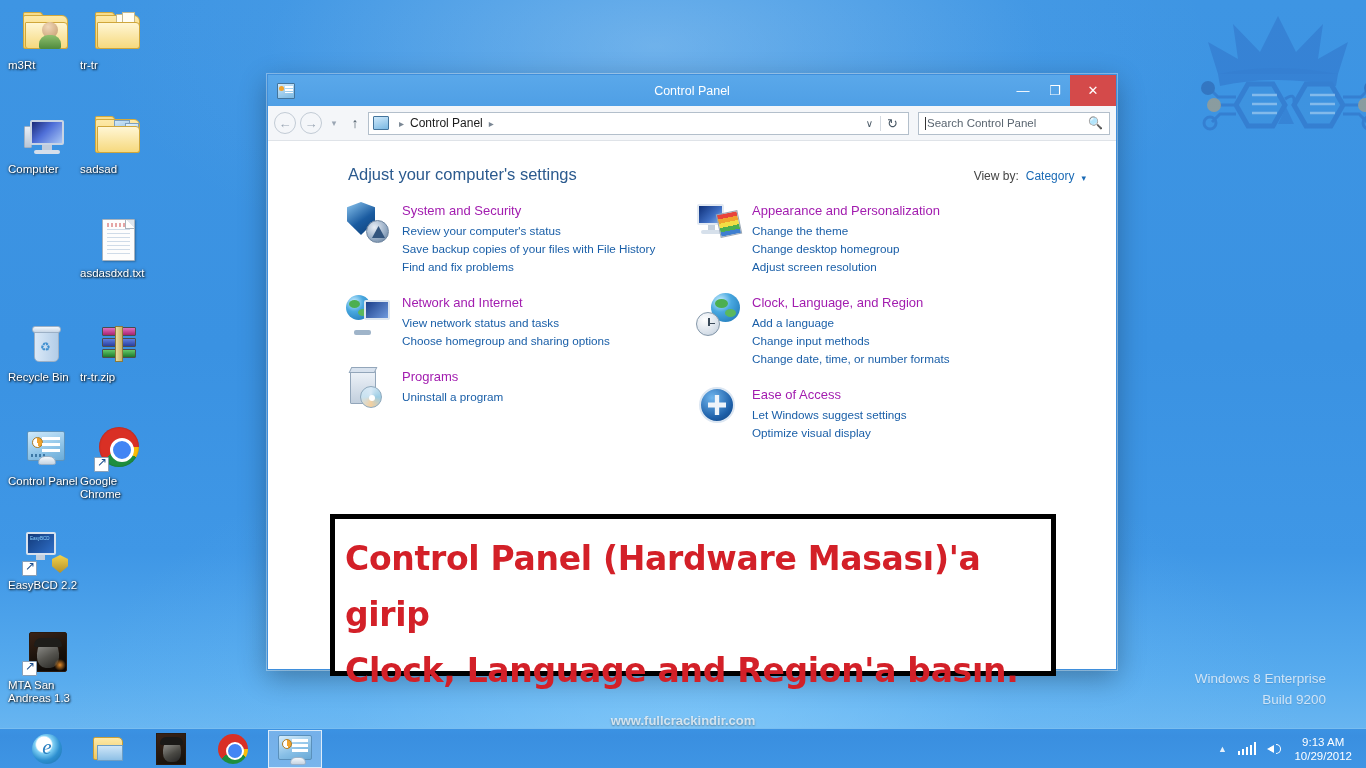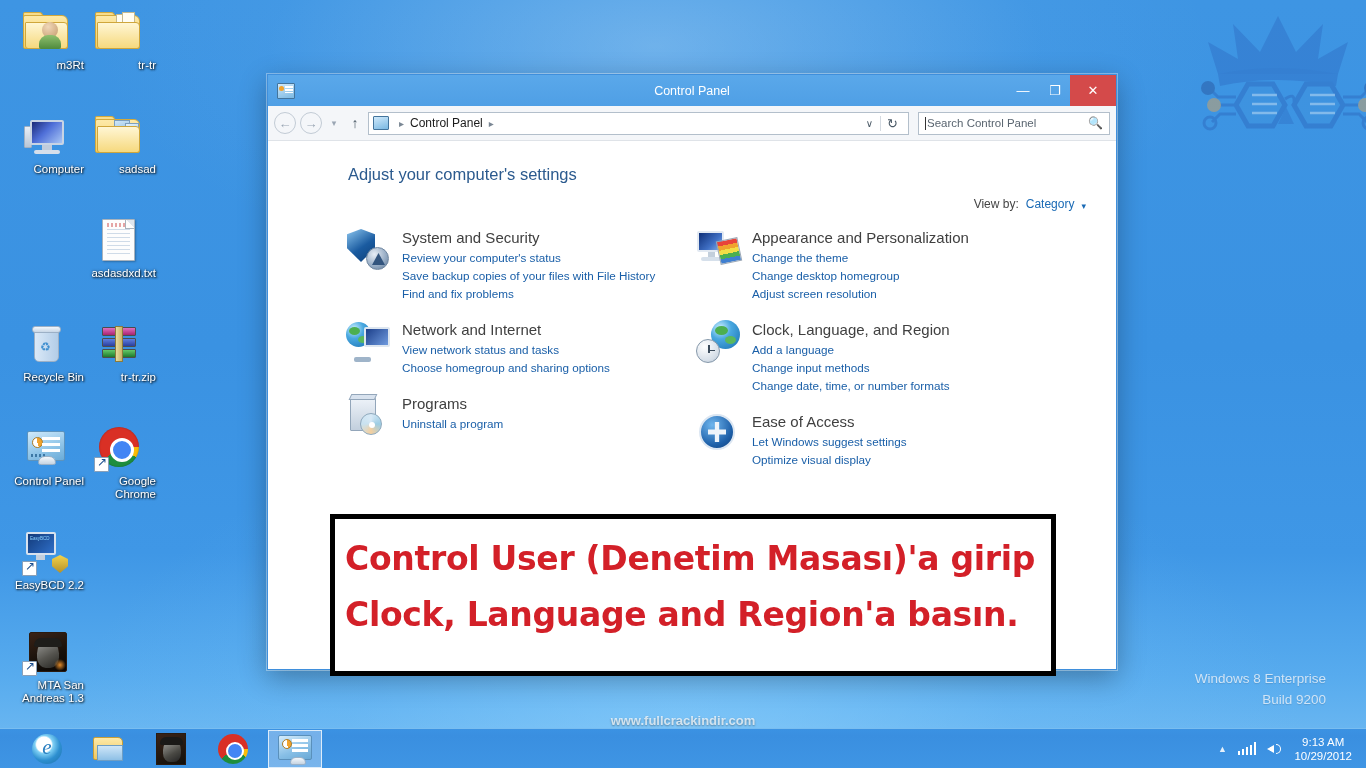--- a/index.html
+++ b/index.html
@@ -28,21 +28,21 @@
     position: absolute;
     left: 1178px; top: 4px;
     width: 200px; height: 150px;
     opacity: .55;
   }
 
   
   .dicon {
     position: absolute;
     width: 76px;
-    text-align: right;
+    text-align: left;
     cursor: default;
   }
   .dicon .glyph {
     width: 48px; height: 48px;
     margin: 0 auto 3px;
     position: relative;
   }
   .dicon .label {
     font-size: 11.5px;
     color: #ffffff;
@@ -252,33 +252,33 @@
   #searchbox .ph { font-size:11.5px; color:#5a6570; }
   #searchbox .mag { margin-left:auto; color:#5a6570; font-size:12px; }
 
   #content { position:relative; height:calc(100% - 67px); background:#ffffff; overflow:hidden; }
 
   #page-head {
     display:flex; align-items:flex-start; justify-content:space-between;
     padding:24px 30px 0 80px;
   }
   #page-title { font-size:16.5px; color:#2b5a8e; }
-  #viewby { display:flex; align-items:flex-end; gap:7px; font-size:12px; padding-top:4px;margin-top:28px; }
+  #viewby { display:flex; align-items:flex-end; gap:7px; font-size:12px; padding-top:4px; }
   #viewby .lbl { color:#444; }
   #viewby .val { color:#1a6ab5; }
   #viewby .car { color:#1a6ab5; font-size:9px; }
 
   #cats {
     display:flex; padding:16px 0 0 78px; gap:0;
   }
   .col { width:350px; }
   .cat { display:flex; gap:12px; margin-bottom:16px; }
   .cat .ic { width:44px; height:44px; position:relative; flex:0 0 44px; }
   .cat .txt { padding-top:1px; }
-  .cat h3 { font-weight:normal; font-size:15px; color:#404040; line-height:19px; margin-bottom:2px; }
+  .cat h3 { font-weight:normal; font-size:13px; color:#a21caf; line-height:19px; margin-bottom:2px; }
   .cat a {
     display:block; font-size:11.7px; color:#1a5fa8; line-height:18px; text-decoration:none;
   }
   .cat a .shield {
     display:inline-block; width:12px; height:13px; vertical-align:-2px; margin-right:4px;
     background:linear-gradient(180deg,#5fa8e0,#2d6fae);
     clip-path:polygon(50% 0,100% 18%,100% 60%,50% 100%,0 60%,0 18%);
     position:relative;
   }
   .cat a .shield::after{
@@ -750,21 +750,21 @@
             <a>Optimize visual display</a>
           </div>
         </div>
 
       </div>
     </div>
   </div>
 </div>
 
 <div id="annotation">
-  <p>Control User (Denetim Masası)'a girip</p>
+  <p>Control Panel (Hardware Masası)'a girip</p>
   <p>Clock, Language and Region'a basın.</p>
 </div>
 
 <div id="taskbar">
   <div id="tb-apps">
     <div class="tbitem">
       <div class="tb-ie"></div>
     </div>
     <div class="tbitem">
       <div class="tb-exp">

